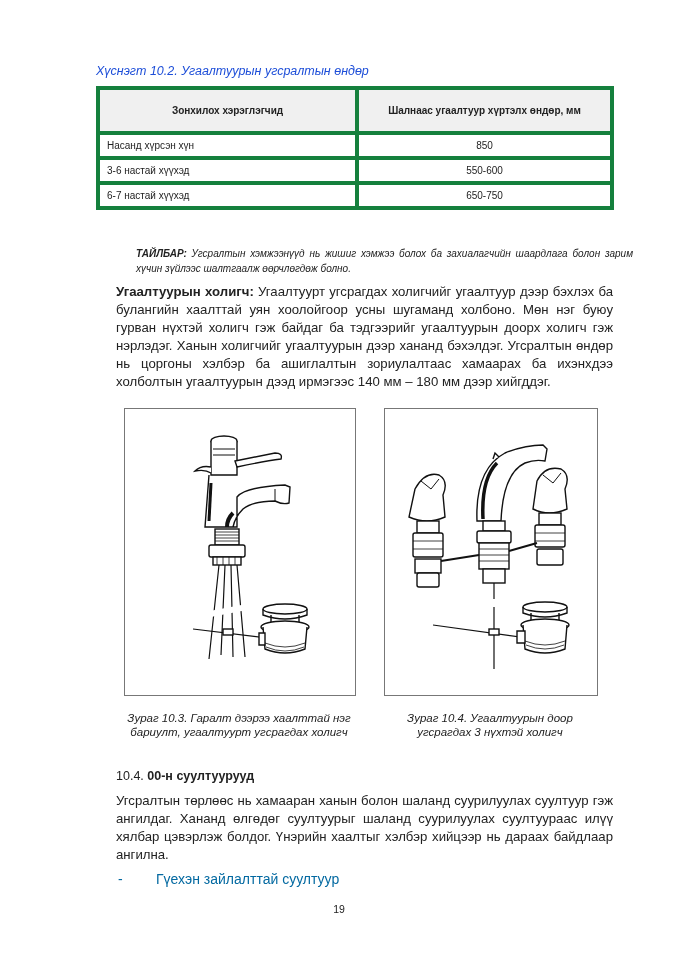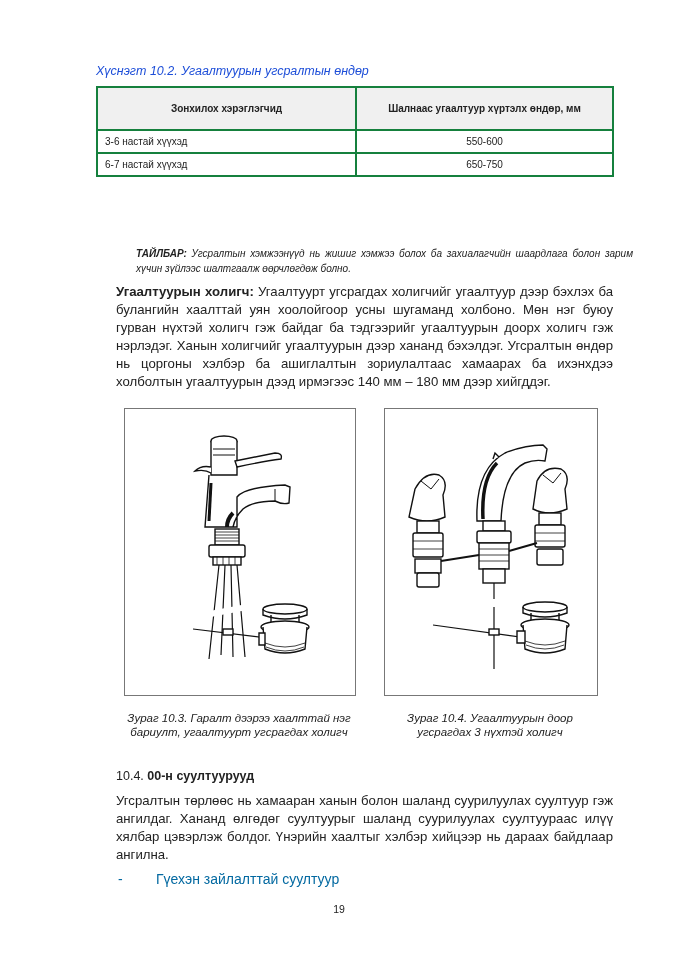--- a/index.html
+++ b/index.html
@@ -1,20 +1,20 @@
 <!DOCTYPE html>
 <html><head>
 <meta charset="utf-8">
 <style>
   html, body { margin:0; padding:0; background:#ffffff; }
   body { width:678px; height:957px; position:relative; overflow:hidden; font-family:"Liberation Sans", sans-serif; color:#1a1a1a; }
   .abs { position:absolute; }
   .table-caption { left:96px; top:64px; font-size:12.5px; font-style:italic; color:#1d4ed8; }
   table.heights { position:absolute; left:96px; top:86px; width:518px; border-collapse:collapse; font-size:10px; }
-  table.heights th, table.heights td { border:2px solid #15803d; padding:0 7px; }
+  table.heights th, table.heights td { border:4px solid #15803d; padding:0 7px; }
   table.heights th { background:#f0f0f0; height:41px; font-weight:bold; font-size:10px; text-align:center; color:#222; }
   table.heights td { height:21px; color:#222; }
   table.heights td.val { text-align:center; }
   table.heights col.c1 { width:259px; }
   .note { left:116px; top:246px; width:497px; font-size:10px; font-style:italic; line-height:15px; text-align:justify; color:#222;margin-left:20px; }
   .note b { font-weight:bold; }
   .para { left:116px; width:497px; font-size:13.2px; line-height:18px; text-align:justify; color:#222; }
   .para1 { top:283px; }
   .para1 b { font-weight:bold; }
   .figbox { border:1px solid #777; background:#fff; }
@@ -41,20 +41,24 @@
       <col class="c1">
       <col>
     </colgroup>
   <thead>
     <tr>
       <th>Зонхилох хэрэглэгчид</th>
       <th>Шалнаас угаалтуур хүртэлх өндөр, мм</th>
     </tr>
   </thead>
   <tbody>
+    <tr>
+      <td>Насанд хүрсэн хүн</td>
+      <td class="val">850</td>
+    </tr>
     <tr>
       <td>3-6 настай хүүхэд</td>
       <td class="val">550-600</td>
     </tr>
     <tr>
       <td>6-7 настай хүүхэд</td>
       <td class="val">650-750</td>
     </tr>
   </tbody>
 </table>

